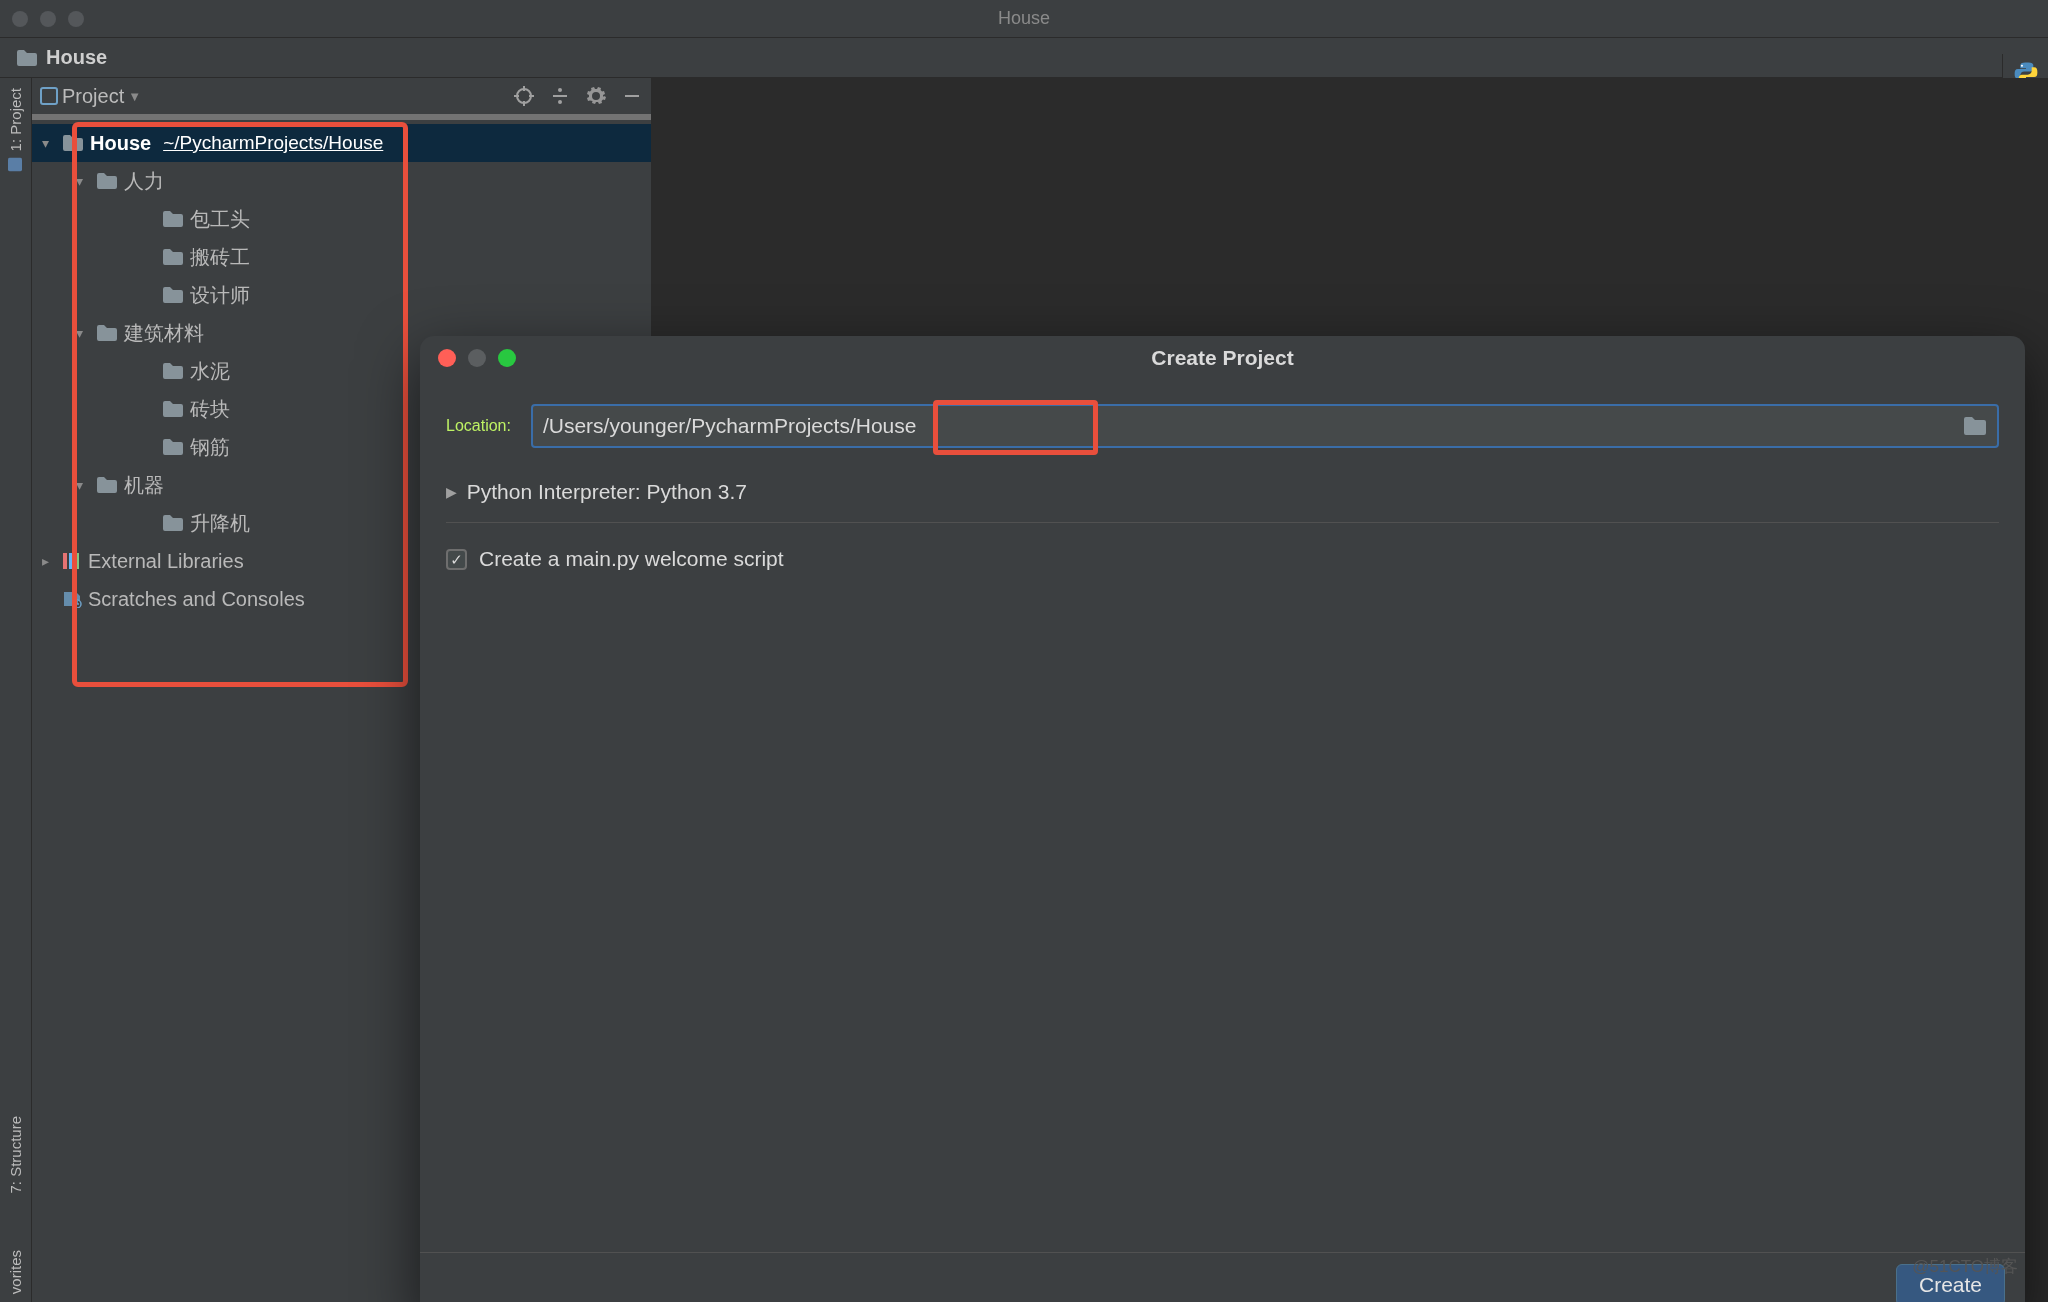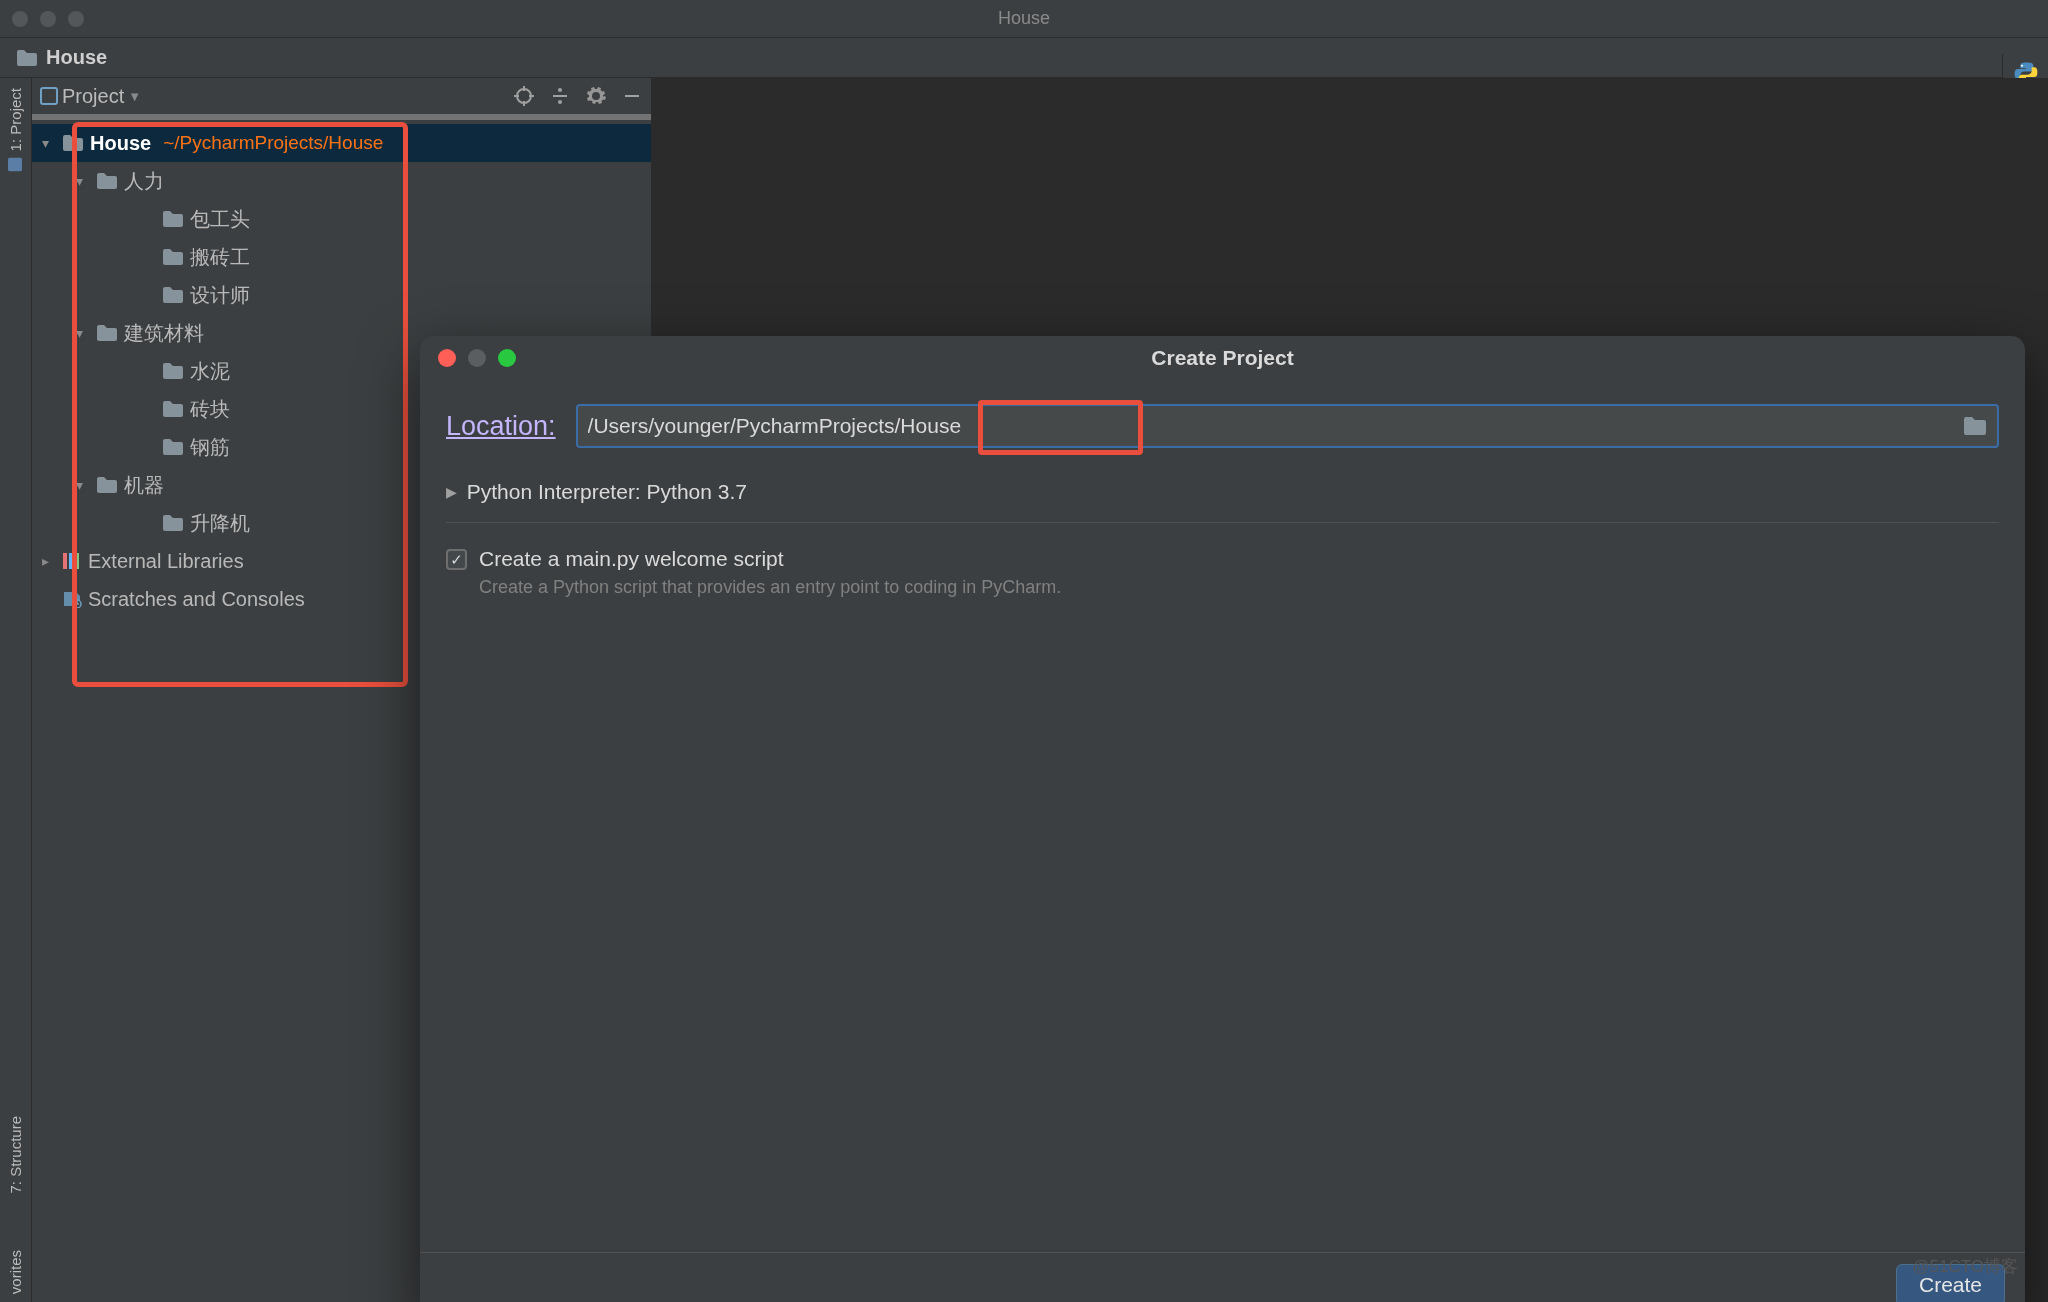--- a/index.html
+++ b/index.html
@@ -98,21 +98,21 @@
   .tree-row {
     display: flex; align-items: center;
     height: 38px; padding-left: 10px;
     gap: 6px;
     font-size: 20px;
     color: #B9B9B9;
   }
   .tree-row.selected { background: #0D293E; color: #FFFFFF; }
   .tree-row .arrow { width: 14px; font-size: 14px; color: #8A8A8A; }
   .tree-row .lbl { white-space: nowrap; }
-  .tree-row .dim { color: #f97316; margin-left: 6px; font-size: 19px; }
+  .tree-row .dim { color: #ffffff; margin-left: 6px; font-size: 19px; text-decoration: underline; }
   .folder-ico, .proj-square { display:inline-flex; }
   .indent-1 { padding-left: 44px; }
   .indent-3 { padding-left: 130px; }
 
   .red-box1 { position:absolute; left:40px; top:2px; width:336px; height:565px;
     border:5px solid #E94F3C; border-radius:6px; pointer-events:none; }
 
   
   .editor-area { flex: 1; background: #2B2B2B; }
 
@@ -137,21 +137,21 @@
   .dlg-traffic { display: flex; gap: 12px; }
   .dlg-dot { width: 18px; height: 18px; border-radius: 50%; }
   .dot-red { background: #FF5F57; }
   .dot-yellow { background: #5B5E60; }
   .dot-green { background: #28C840; }
   .dlg-title { position: absolute; left: 50%; transform: translateX(-50%);
     color: #DADADA; font-size: 21px; font-weight: 700; }
 
   .dlg-body { flex: 1; padding: 20px 26px; }
   .loc-row { display: flex; align-items: center; gap: 20px; margin-top: 4px; }
-  .loc-label { font-size: 27px; color: #c4b5fd; text-decoration: underline; }
+  .loc-label { font-size: 16px; color: #bef264; }
   .loc-input-wrap {
     flex: 1; height: 44px;
     background: #45494A;
     border: 2px solid #3A6DA8;
     border-radius: 4px;
     display: flex; align-items: center;
     padding: 0 10px;
     gap: 12px;
     position: relative;
   }
@@ -448,21 +448,20 @@
 
       <div class="interp-row">
         <span class="arrow">▶</span>
         <span>Python Interpreter: Python 3.7</span>
       </div>
 
       <div class="check-row">
         <span class="checkbox">✓</span>
         <span class="check-text">Create a main.py welcome script</span>
       </div>
-      <div class="check-desc">Create a Python script that provides an entry point to coding in PyCharm.</div>
     </div>
 
     <div class="dlg-footer">
       <button class="create-btn">Create</button>
     </div>
   </div>
 
 </div>
 
 <div class="watermark">@51CTO博客</div>

